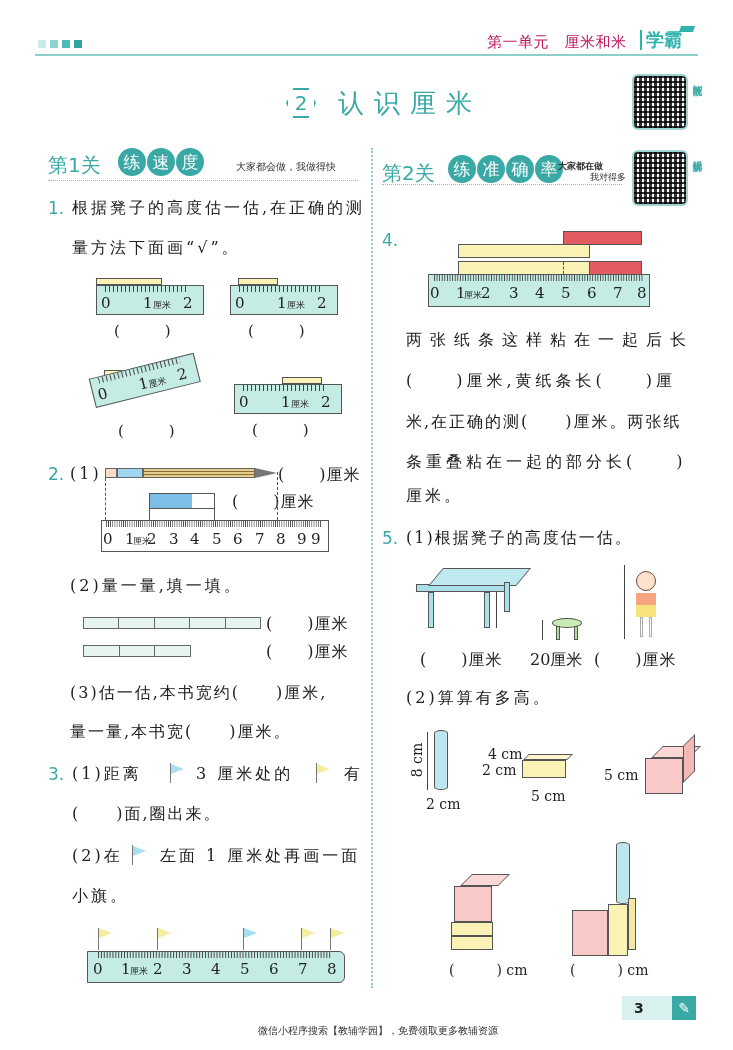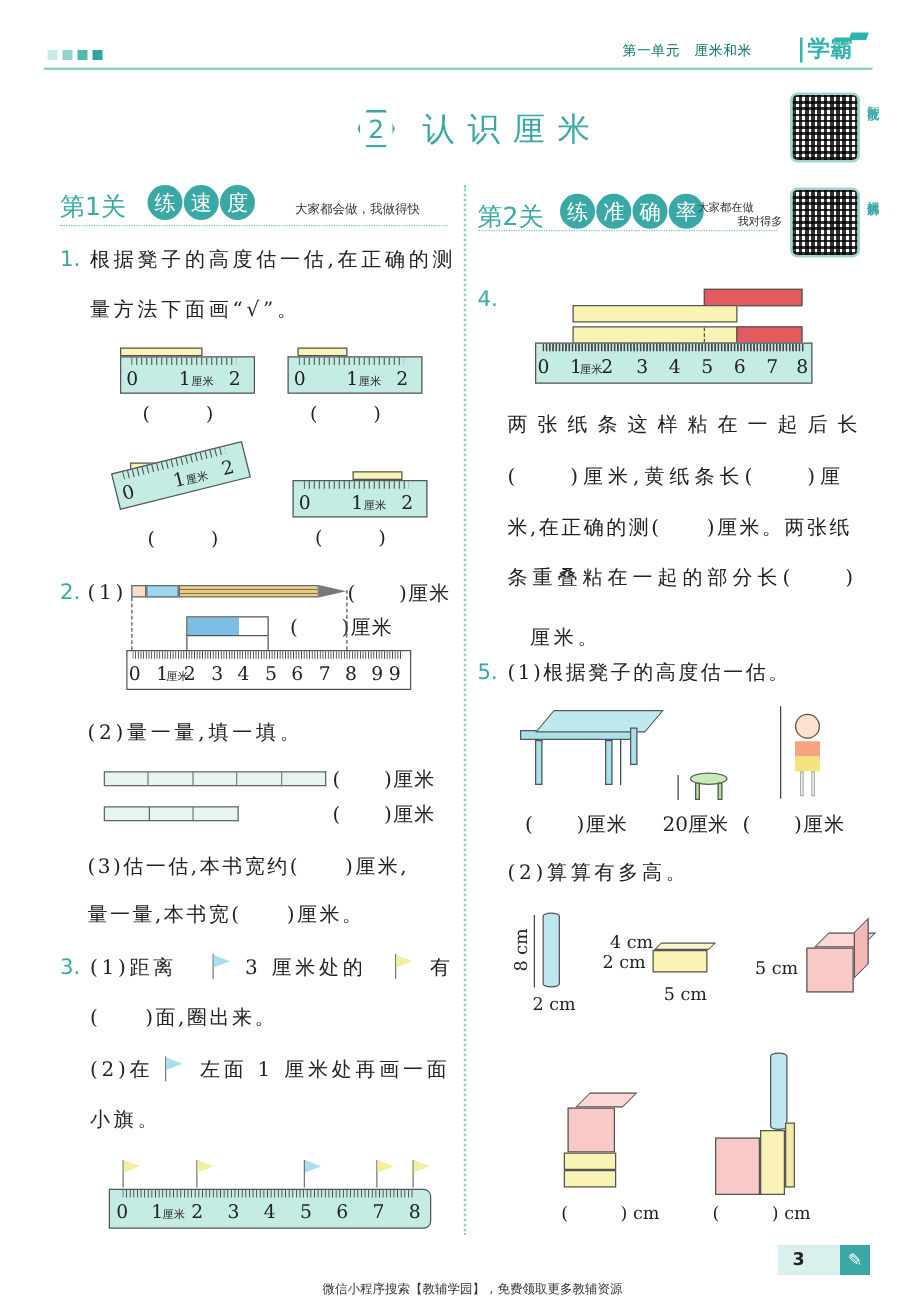--- a/index.html
+++ b/index.html
@@ -5,21 +5,21 @@
   * { box-sizing: border-box; margin: 0; padding: 0; }
   html, body { width: 733px; height: 1050px; background: #ffffff; overflow: hidden; }
   body { position: relative; font-family: "DejaVu Serif", "Liberation Serif", serif; color: #222; }
   .abs { position: absolute; }
   .sans { font-family: "DejaVu Sans", "Liberation Sans", sans-serif; }
 
   
   .hdr-squares { left: 38px; top: 40px; display: flex; gap: 4px; }
   .hdr-squares span { width: 8px; height: 8px; display: block; }
   .hdr-line { left: 35px; top: 54px; width: 663px; height: 2px; background: #8fcfca; }
-  .hdr-unit { left: 498px; top: 33px; font-size: 11px; color: #0f766e; letter-spacing: 0.5px; }
+  .hdr-unit { left: 487px; top: 33px; font-size: 15px; color: #be185d; letter-spacing: 0.5px; }
   .hdr-brand { left: 640px; top: 30px; font-size: 18px; font-weight: bold; color: #2fb3ad; border-left: 2px solid #2fb3ad; padding-left: 4px; line-height: 20px; }
 
   
   .title-num { left: 286px; top: 88px; width: 30px; height: 30px; border: 2px solid #3aa9a6; border-radius: 6px; transform: rotate(0deg); display:flex; align-items:center; justify-content:center; font-size: 20px; color: #3aa9a6; clip-path: polygon(25% 0, 75% 0, 100% 50%, 75% 100%, 25% 100%, 0 50%); }
   .title-text { left: 338px; top: 86px; font-size: 26px; color: #3aa9a6; letter-spacing: 10px; font-family: "DejaVu Sans", sans-serif; }
 
   .qr { width: 56px; height: 56px; border: 2px solid #9fd5d1; border-radius: 6px; background:
       repeating-linear-gradient(90deg, #333 0 3px, #fff 3px 5px),
       repeating-linear-gradient(0deg, #333 0 2px, #fff 2px 5px);
       background-blend-mode: multiply; }
@@ -81,21 +81,21 @@
 
 <div class="abs divider"></div>
 
 <div class="abs sec-label" style="left:382px;top:160px;">第2关</div>
 <div class="abs pill" style="left:448px;top:155px;">
   <span>练</span>
   <span>准</span>
   <span>确</span>
   <span>率</span>
 </div>
-<div class="abs sec-sub" style="left:558px;top:160px;font-size:9px;">大家都在做</div>
+<div class="abs sec-sub" style="left:558px;top:160px;font-size:9px;font-weight:bold;">大家都在做</div>
 <div class="abs sec-sub" style="left:590px;top:171px;font-size:9px;">我对得多</div>
 <div class="abs dotline" style="left:382px;top:184px;width:240px;"></div>
 <div class="abs qr" style="left:632px;top:150px;"></div>
 <div class="abs qr-label sans" style="left:690px;top:152px;">视频讲解</div>
 
 <div class="abs q-num" style="left:48px;top:198px;">1.</div>
 <div class="abs txt" style="left:72px;top:198px;">根据凳子的高度估一估,在正确的测</div>
 <div class="abs txt" style="left:72px;top:238px;">量方法下面画“√”。</div>
 
 <div class="abs" style="left:96px;top:278px;width:112px;height:60px;">
@@ -262,21 +262,21 @@
   <span class="rnum" style="left:106px;top:9px;">4</span>
   <span class="rnum" style="left:132px;top:9px;">5</span>
   <span class="rnum" style="left:158px;top:9px;">6</span>
   <span class="rnum" style="left:184px;top:9px;">7</span>
   <span class="rnum" style="left:208px;top:9px;">8</span>
 </div>
 <div class="abs txt" style="left:406px;top:330px;letter-spacing:8px;">两张纸条这样粘在一起后长</div>
 <div class="abs txt" style="left:406px;top:371px;letter-spacing:4px;">(　　)厘米,黄纸条长(　　)厘</div>
 <div class="abs txt" style="left:406px;top:412px;letter-spacing:2px;">米,在正确的测(　　)厘米。两张纸</div>
 <div class="abs txt" style="left:406px;top:452px;letter-spacing:4px;">条重叠粘在一起的部分长(　　)</div>
-<div class="abs txt" style="left:406px;top:500px;margin-left:18px;">厘米。</div>
+<div class="abs txt" style="left:406px;top:486px;">厘米。</div>
 
 <div class="abs q-num" style="left:382px;top:528px;">5.</div>
 <div class="abs txt" style="left:406px;top:528px;letter-spacing:2px;">(1)根据凳子的高度估一估。</div>
 
 <div class="abs" style="left:416px;top:568px;width:100px;height:72px;">
   <div class="abs" style="left:0;top:16px;width:90px;height:8px;background:#a9e0ea;border:1px solid #555;"></div>
   <div class="abs" style="left:12px;top:0;width:88px;height:18px;background:#bfe9ef;border:1px solid #555;transform:skewX(-40deg);transform-origin:left bottom;"></div>
   <div class="abs" style="left:12px;top:24px;width:6px;height:36px;background:#a9e0ea;border:1px solid #555;"></div>
   <div class="abs" style="left:68px;top:24px;width:6px;height:36px;background:#a9e0ea;border:1px solid #555;"></div>
   <div class="abs" style="left:88px;top:14px;width:6px;height:30px;background:#a9e0ea;border:1px solid #555;"></div>

